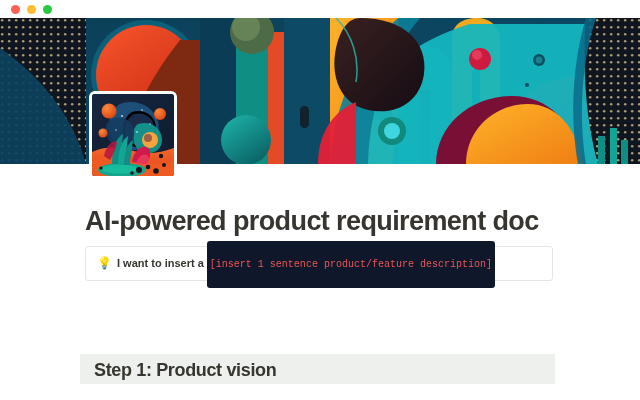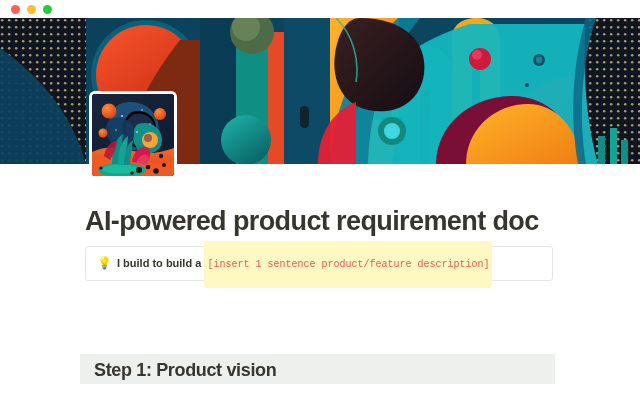--- a/index.html
+++ b/index.html
@@ -124,21 +124,21 @@
     font-weight: bold;
     color: #37352f;
     line-height: 16px;
     white-space: nowrap;
   }
   code.ph {
     font-family: "Liberation Mono", "DejaVu Sans Mono", monospace;
     font-weight: normal;
     font-size: 10px;
     color: #eb5757;
-    background: #fef9c3;
+    background: #0f172a;
     border-radius: 3px;
     padding: 18px 3px;
     line-height: 13px;
   }
 
   
   .section-band {
     position: absolute;
     left: 80px;
     top: 176px;
@@ -329,21 +329,21 @@
 
   <div class="doc">
 
     <div class="page-title">AI-powered product requirement doc</div>
 
     <div class="callout">
       <span class="callout-icon">💡</span>
       <div class="callout-body">
 
         <div class="callout-line">
-          <span>I build to build a</span>
+          <span>I want to insert a</span>
           <code class="ph">[insert 1 sentence product/feature description]</code>
         </div>
 
 
 
 
       </div>
     </div>
 
     <div class="section-band"></div>

